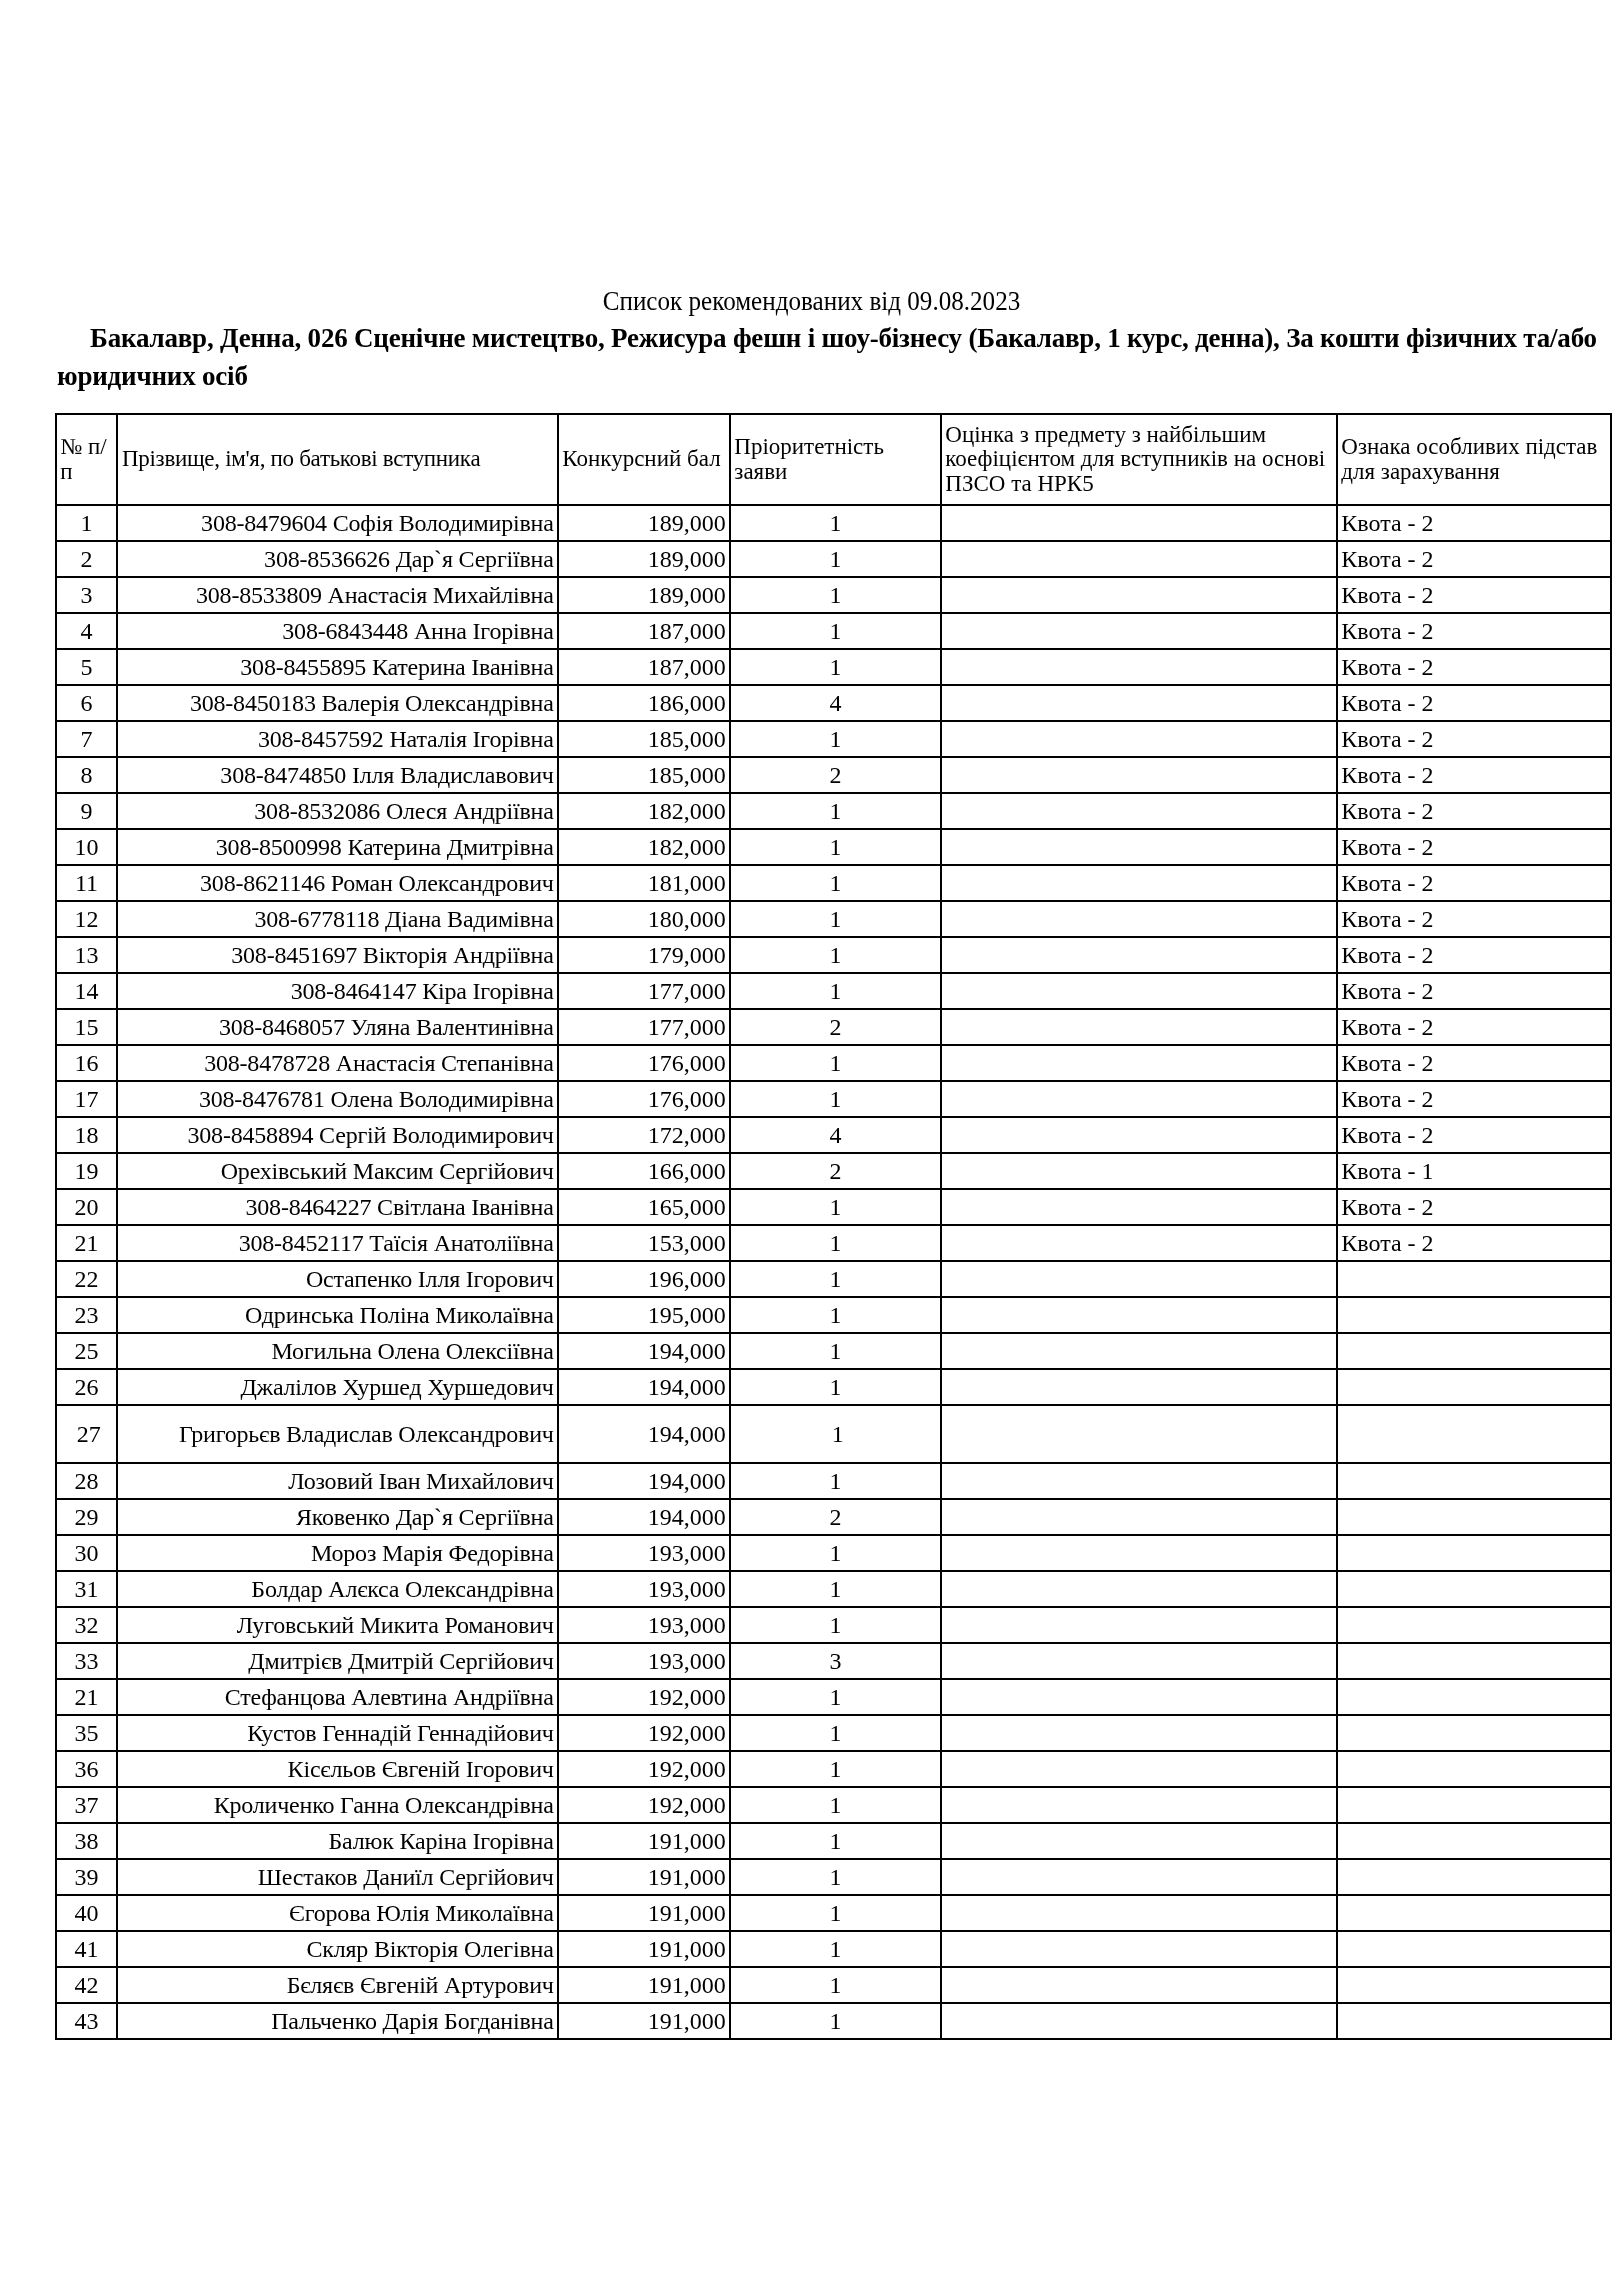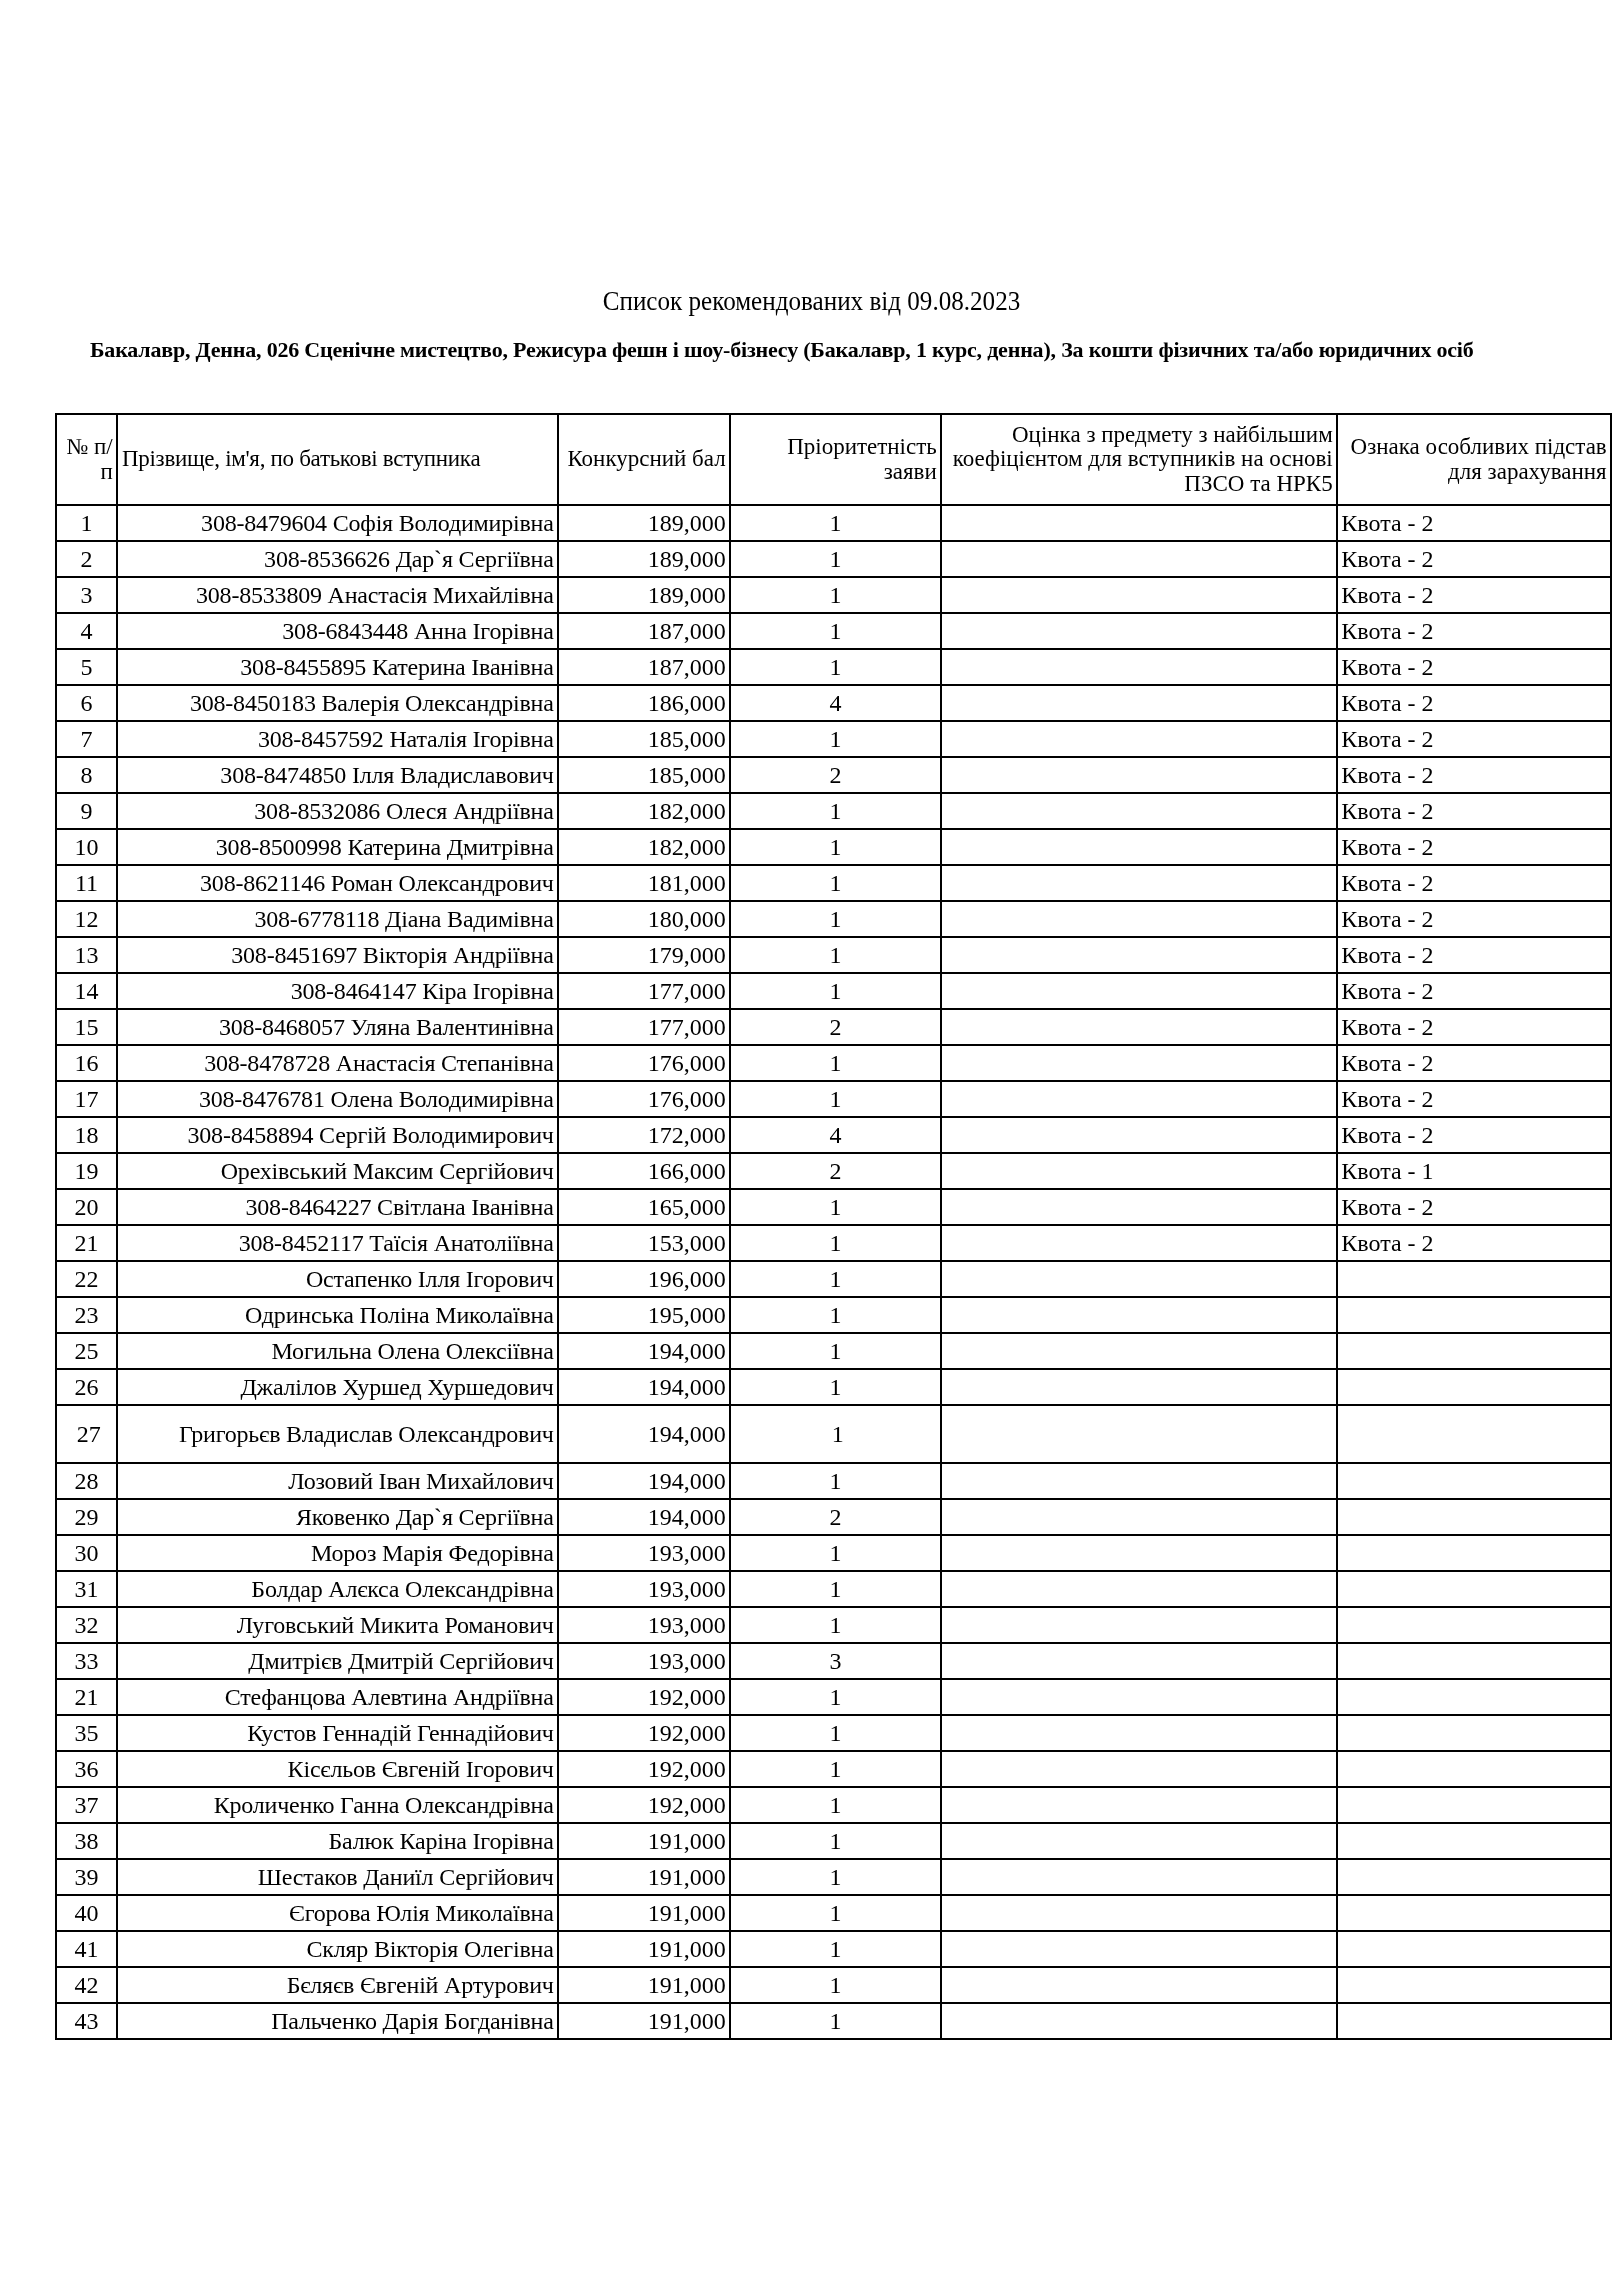--- a/index.html
+++ b/index.html
@@ -23,45 +23,44 @@
     text-align: center;
     font-size: 27px;
     line-height: 33px;
     transform: scaleX(0.93);
   }
   .title-line2 {
     position: absolute;
     left: 57px;
     width: 1554px;
     top: 319px;
-    font-size: 22px;
+    font-size: 27px;
     font-weight: bold;
     line-height: 38px;
     text-indent: 33px;
     letter-spacing: -0.2px;
-    margin-top: 12px;
   }
   table.list {
     position: absolute;
     left: 55px;
     top: 413px;
     width: 1555px;
     border-collapse: collapse;
     table-layout: fixed;
     font-size: 24px;
   }
   table.list th, table.list td {
     border: 2.5px solid #000000;
     padding: 0 3.3px;
     vertical-align: middle;
     overflow: hidden;
   }
   table.list th {
     font-weight: normal;
-    text-align: right;
+    text-align: left;
     height: 89px;
     line-height: 24.5px;
     font-size: 23px;
   }
   table.list th.name-head {
     text-align: left;
     padding-left: 4px;
     white-space: nowrap;
     letter-spacing: -0.3px;
   }

